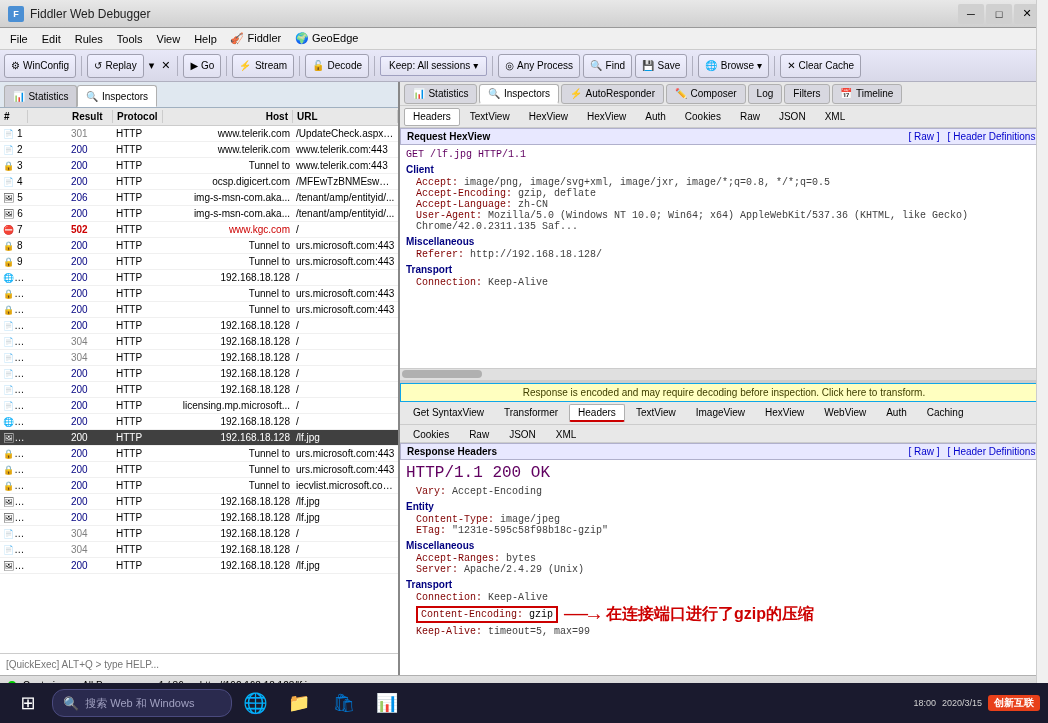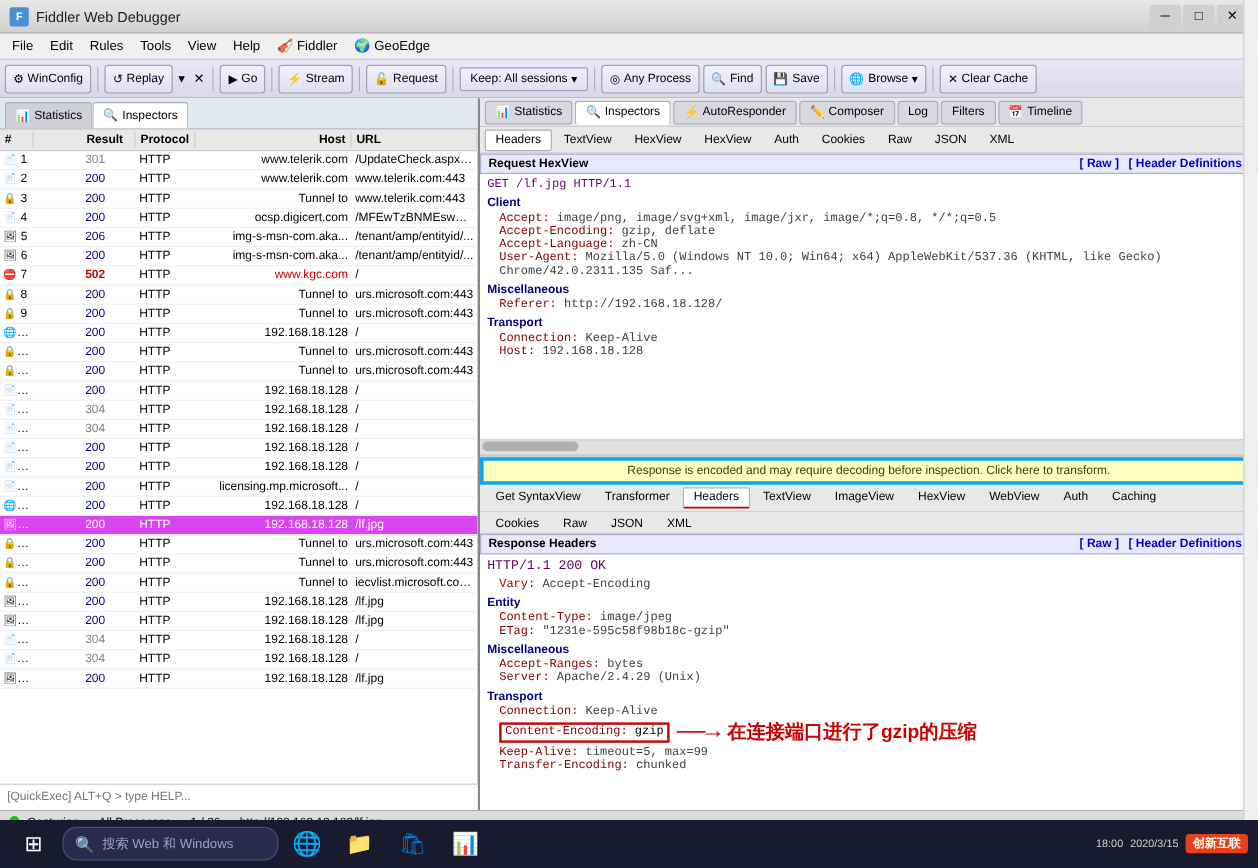--- a/index.html
+++ b/index.html
@@ -113,21 +113,21 @@
 
     .sessions-list { overflow-y: auto; flex: 1; }
     .session-row {
       display: flex;
       height: 16px;
       align-items: center;
       border-bottom: 1px solid #f0f0f0;
       cursor: pointer;
       font-size: 10px;
     }
-    .session-row.selected { background: #d946ef; color: white; }
+    .session-row.selected { background: #404040; color: white; }
     .session-cell {
       padding: 0 3px;
       overflow: hidden;
       white-space: nowrap;
       text-overflow: ellipsis;
     }
     .result-200 { color: #000080; }
     .result-301 { color: #808080; }
     .result-304 { color: #808080; }
     .result-502 { color: #cc0000; font-weight: bold; }
@@ -214,39 +214,39 @@
     .section-header {
       background: #e8e8ff;
       border: 1px solid #b0b0cc;
       padding: 2px 6px;
       font-size: 10px;
       font-weight: bold;
       display: flex;
       justify-content: space-between;
       align-items: center;
     }
-    .section-header-links { display: flex; gap: 8px; color: #0000cc; cursor: pointer; font-weight: bold; font-size: 10px; }
+    .section-header-links { display: flex; gap: 8px; color: #0000cc; cursor: pointer; font-weight: normal; font-size: 10px; }
 
     
     .headers-content {
       padding: 4px 6px;
       font-size: 10px;
       font-family: 'Courier New', monospace;
       overflow-y: auto;
       flex: 1;
     }
     .header-request-line { color: #600060; margin-bottom: 4px; }
     .header-group-title { font-weight: bold; color: #000080; margin: 4px 0 2px 0; font-family: 'Segoe UI', sans-serif; }
     .header-line { margin-left: 10px; color: #404040; }
     .header-key { color: #800000; }
 
     
     .warning-bar {
       background: #ffffc0;
-      border: 3px solid #0ea5e9;
+      border: 1px solid #0ea5e9;
       padding: 3px 20px;
       font-size: 10px;
       color: #404000;
       text-align: center;
       cursor: pointer;
     }
 
     
     .resp-sub-tab-bar {
       background: #e8e8e8;
@@ -358,21 +358,21 @@
       font-size: 10px;
       cursor: pointer;
       border-radius: 2px;
       display: flex;
       align-items: center;
       gap: 3px;
     }
 
     .resp-header-line { 
       font-family: 'Courier New', monospace;
-      font-size: 11px;
+      font-size: 16px;
       color: #600060;
       margin-bottom: 4px;
     }
 
     .quickexec-bar {
       height: 22px;
       background: white;
       border-top: 1px solid #ccc;
       display: flex;
       align-items: center;
@@ -430,21 +430,21 @@
     <span>Go</span>
   </button>
   <div class="toolbar-sep"></div>
   <button class="toolbar-btn">
     <span>⚡</span>
     <span>Stream</span>
   </button>
   <div class="toolbar-sep"></div>
   <button class="toolbar-btn">
     <span>🔓</span>
-    <span>Request</span>
+    <span>Decode</span>
   </button>
   <div class="toolbar-sep"></div>
   <button class="keep-btn">
     <span>Keep: All sessions</span>
     <span>▾</span>
   </button>
   <div class="toolbar-sep"></div>
   <button class="toolbar-btn">
     <span>◎</span>
     <span>Any Process</span>
@@ -841,21 +841,20 @@
         <div class="header-line"><span class="header-key">Accept:</span> image/png, image/svg+xml, image/jxr, image/*;q=0.8, */*;q=0.5</div>
         <div class="header-line"><span class="header-key">Accept-Encoding:</span> gzip, deflate</div>
         <div class="header-line"><span class="header-key">Accept-Language:</span> zh-CN</div>
         <div class="header-line"><span class="header-key">User-Agent:</span> Mozilla/5.0 (Windows NT 10.0; Win64; x64) AppleWebKit/537.36 (KHTML, like Gecko) Chrome/42.0.2311.135 Saf...</div>
 
         <div class="header-group-title">Miscellaneous</div>
         <div class="header-line"><span class="header-key">Referer:</span> http://192.168.18.128/</div>
 
         <div class="header-group-title">Transport</div>
         <div class="header-line"><span class="header-key">Connection:</span> Keep-Alive</div>
-        <div class="header-line"><span class="header-key">Host:</span> 192.168.18.128</div>
       </div>
 
       <div class="scroll-area" style="display:flex;align-items:center;padding:0 2px;">
         <div style="width:80px;height:8px;background:#b0b0b0;border-radius:4px;"></div>
       </div>
     </div>
 
     <div class="warning-bar">Response is encoded and may require decoding before inspection. Click here to transform.</div>
 
     <div class="response-section">
@@ -905,21 +904,20 @@
 
         <div style="display:flex;align-items:center;margin-left:10px;">
           <span style="border:2px solid #cc0000;padding:1px 3px;display:inline-block;">
             <span class="header-key">Content-Encoding:</span> gzip
           </span>
           <span class="arrow-right"> ——→ </span>
           <span class="annotation-text">在连接端口进行了gzip的压缩</span>
         </div>
 
         <div class="header-line"><span class="header-key">Keep-Alive:</span> timeout=5, max=99</div>
-        <div class="header-line"><span class="header-key">Transfer-Encoding:</span> chunked</div>
       </div>
 
       <div style="width:12px;position:absolute;right:0;top:0;bottom:0;background:#f0f0f0;border-left:1px solid #ccc;"></div>
     </div>
   </div>
 </div>
 
 <div class="status-bar">
   <span>
     <span style="width:8px;height:8px;background:#00cc00;border-radius:50%;display:inline-block;margin-right:4px;"></span>

